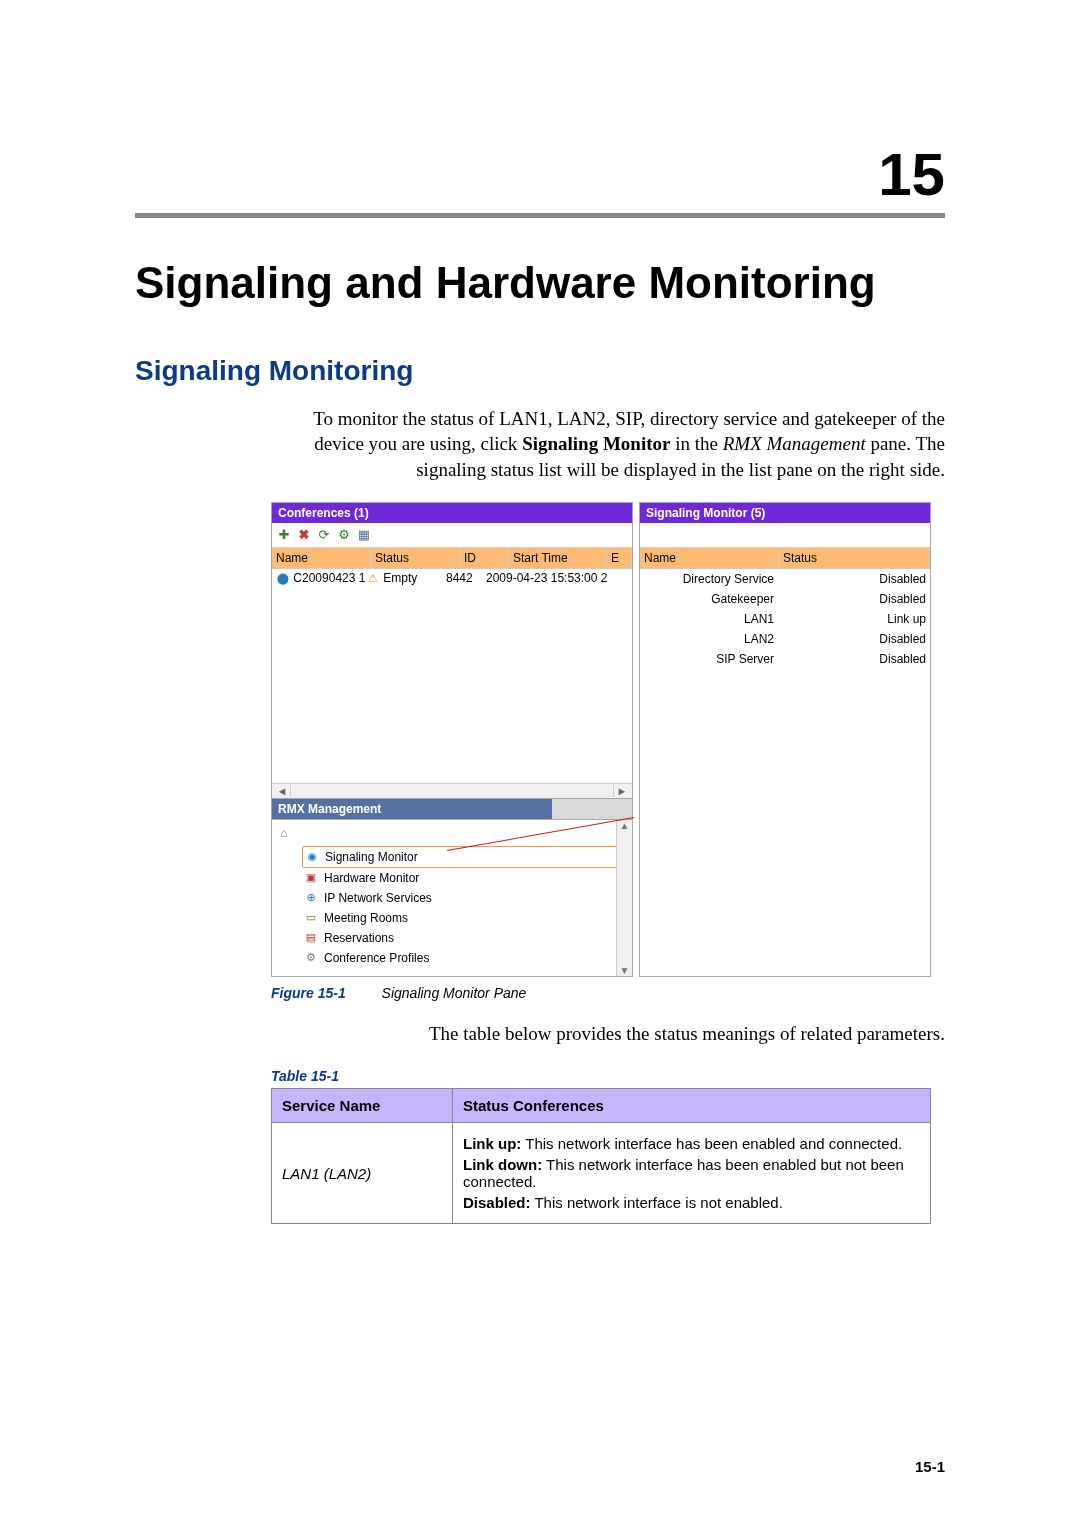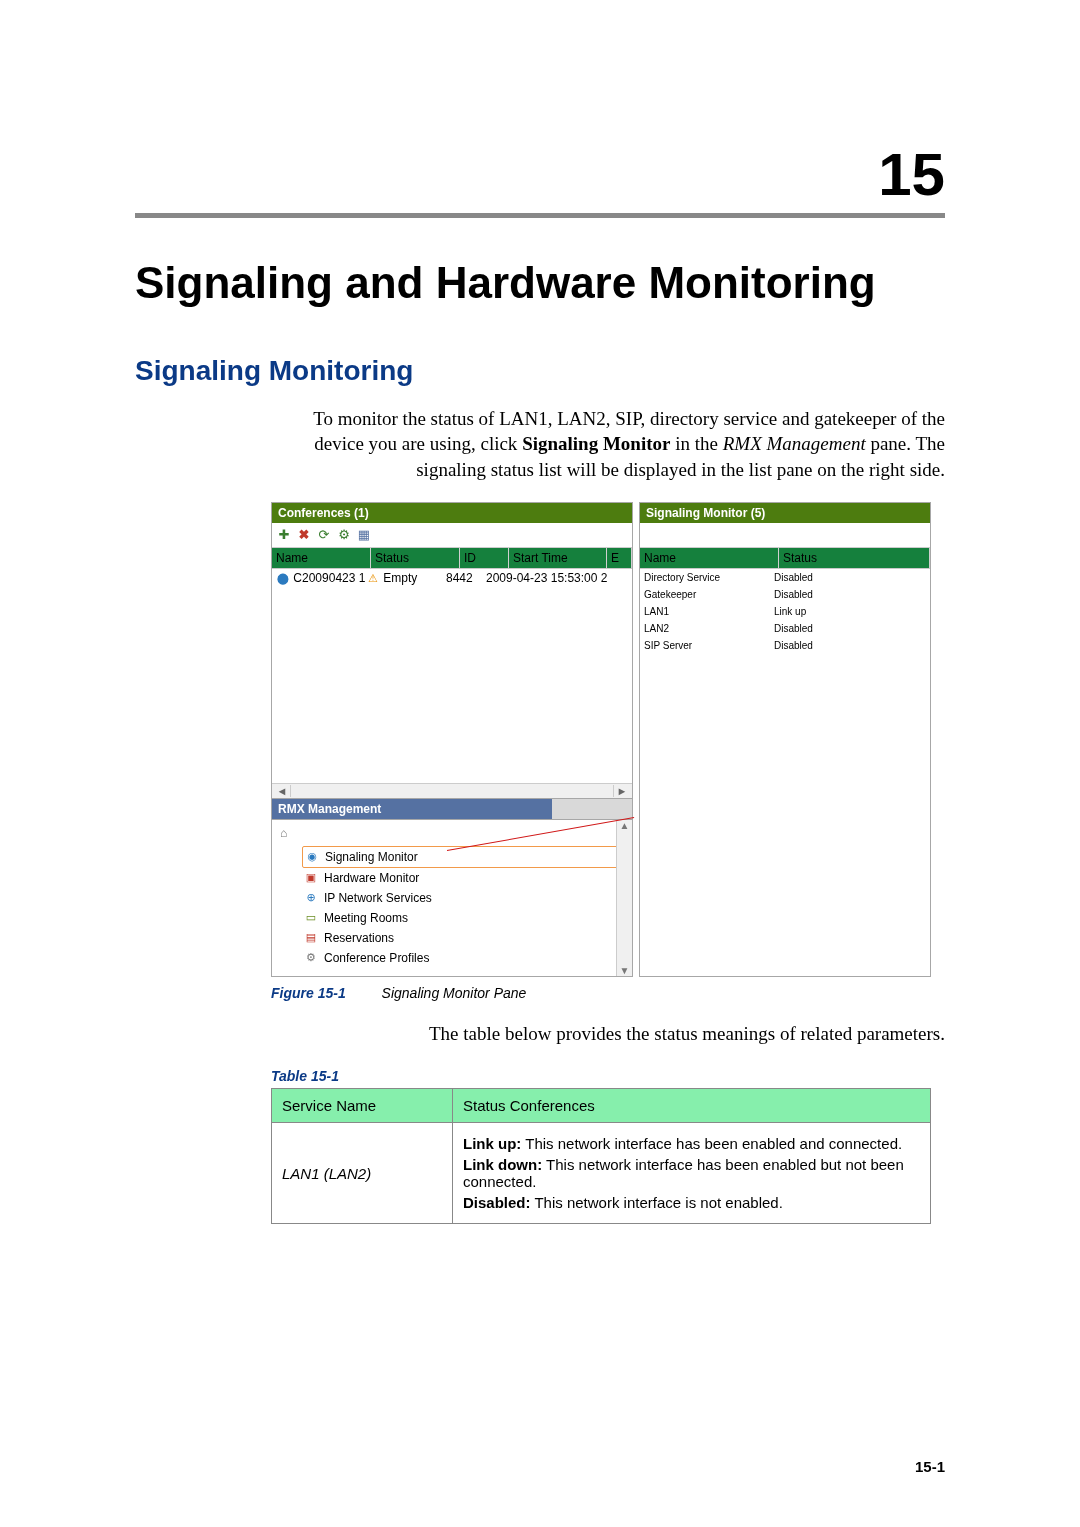--- a/index.html
+++ b/index.html
@@ -60,42 +60,42 @@
   .pane {
     border: 1px solid #a7a7a7;
     background: #fff;
     font-family: Tahoma, Arial, sans-serif;
     font-size: 12px;
     color: #000;
   }
   .pane-left { flex: 1 1 360px; display:flex; flex-direction:column;}
   .pane-right { flex: 1 1 290px; }
   .pane-header {
-    background: #4d7c0f;
+    background: #6d28d9;
     color: #fff;
     font-weight: bold;
     font-size: 12px;
     padding: 3px 6px;
   }
   .toolbar {
     display: flex;
     gap: 4px;
     padding: 4px;
     border-bottom: 1px solid #ccc;
     align-items: center;
   }
   .tool-icon {
     width: 16px; height: 16px;
     display:flex; align-items:center; justify-content:center;
     font-size: 13px;
   }
   .col-headers {
     display: flex;
     border-bottom: 1px solid #c9c9c9;
-    background: #15803d;
+    background: #fdba74;
   }
   .col-headers div {
     padding: 3px 4px;
     border-right: 1px solid #d0d0d0;
     font-size: 12px;
     overflow:hidden;
     white-space:nowrap;
   }
   .conf-body {
     height: 214px;
@@ -152,21 +152,22 @@
   }
   .mini-icon {
     width:14px; height:14px;
     display:inline-flex; align-items:center; justify-content:center;
     font-size:11px;
   }
   .sig-body { }
   .sig-row {
     display:flex;
     padding: 3px 4px;
-    font-size:10px;
+    font-size:12px;
+    text-align:right;
   }
   .sig-row > div:first-child { flex: 0 0 130px; }
   .sig-row > div:last-child { flex: 1; }
   .callout-line {
     position:absolute;
     border-top:1.5px solid #d01818;
     transform-origin: left center;
     pointer-events:none;
   }
   .rmx-scrollbar {
@@ -207,22 +208,22 @@
     font-family: Arial, Helvetica, sans-serif;
     font-size: 15px;
   }
   table.status-table th, table.status-table td {
     border: 1px solid #888;
     padding: 8px 10px;
     text-align:left;
     vertical-align:middle;
   }
   table.status-table th {
-    font-weight:normal;
-    background:#86efac;
+    font-weight:bold;
+    background:#c4b5fd;
   }
   table.status-table td.service-col {
     font-style: italic;
     width: 160px;
   }
   .status-line { margin: 4px 0; }
   .page-num {
     position:absolute;
     bottom: 52px;
     right: 135px;

